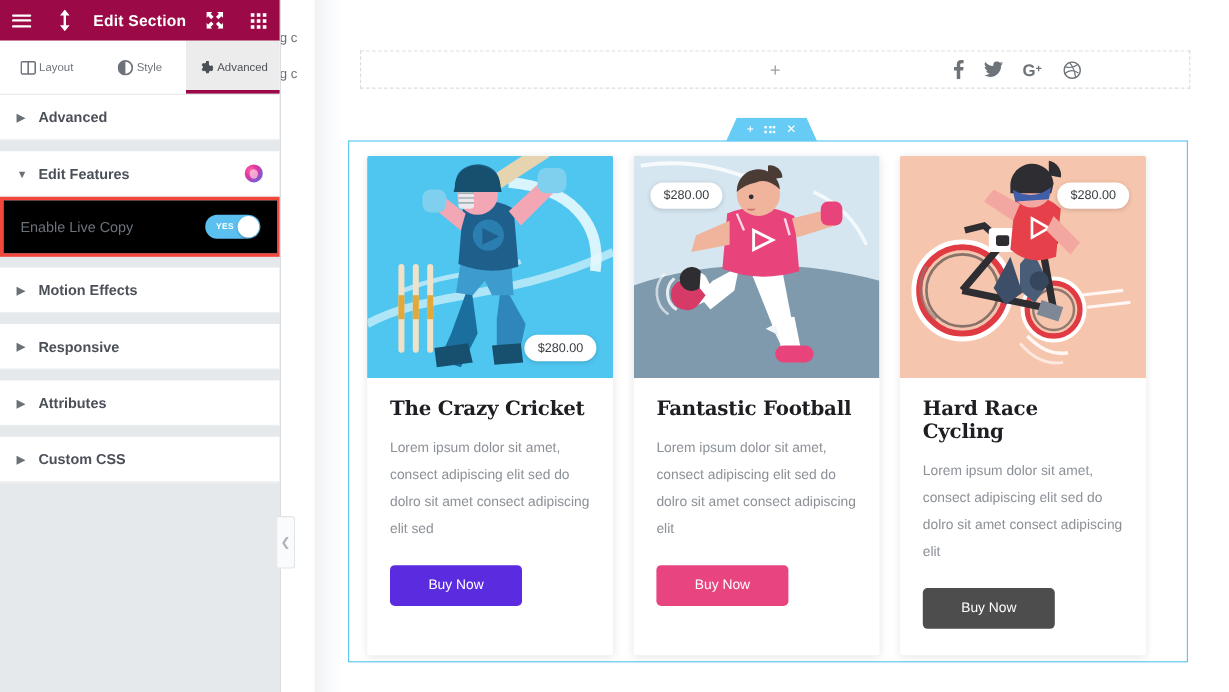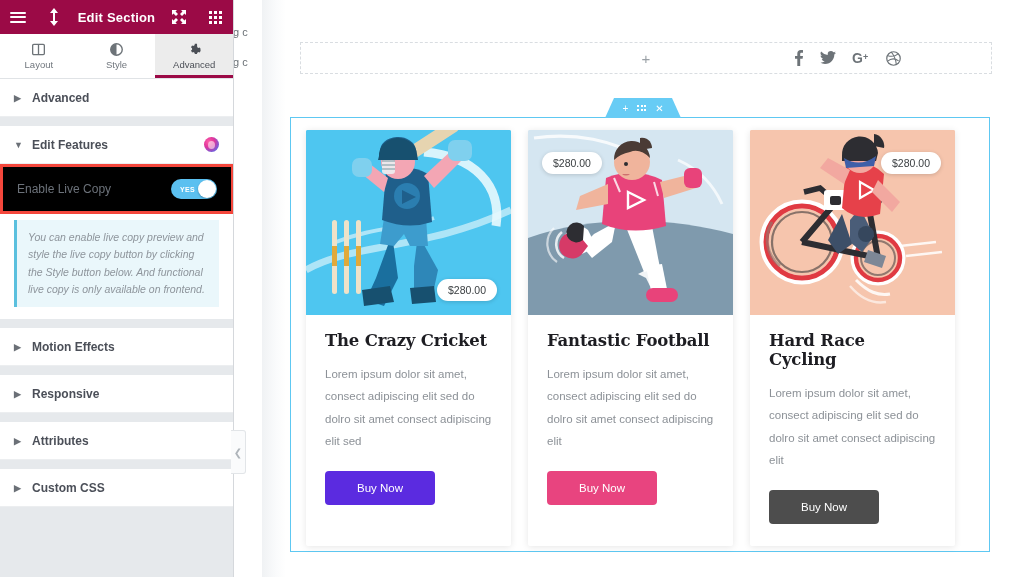--- a/index.html
+++ b/index.html
@@ -42,21 +42,21 @@
     display:grid; grid-template-columns:repeat(3,3px); grid-template-rows:repeat(3,3px);
     gap:2px;
   }
   .grid-icon i { background:#fff; display:block; width:3px; height:3px; }
 
   .tabs {
     height: 45px; background: #fff; display: flex; flex: 0 0 auto;
     border-bottom: 1px solid #e0e3e6;
   }
   .tab {
-    flex: 1; display: flex; flex-direction: column;
+    flex: 1; display: flex; flex-direction: row;
     align-items: center; justify-content: center; gap: 3px;
     font-size: 9.5px; color: #70767d; position: relative;
     background: #fff;
   }
   .tab.active { background: #ececec; color: #4b4f56; }
   .tab.active::after {
     content:''; position:absolute; left:0; right:0; bottom:0;
     height: 3px; background: #9b0a46;
   }
   .tab-ico { height: 14px; display:flex; align-items:center; justify-content:center; color:#6d7378; }
@@ -526,23 +526,20 @@
       <div class="hl-wrap">
         <div class="row">
           <span class="lbl">Enable Live Copy</span>
           <span class="toggle on">
             <span class="txt">YES</span>
             <span class="knob"></span>
           </span>
         </div>
       </div>
 
-      <div class="info">
-        <div class="info-inner">You can enable live copy preview and style the live copy button by clicking the Style button below. And functional live copy is only available on frontend.</div>
-      </div>
 
 
 
       <div class="sec-gap"></div>
 
       <div class="sec-head">
         <span class="caret">▶</span>
         <span>Motion Effects</span>
       </div>
       <div class="sec-gap"></div>

